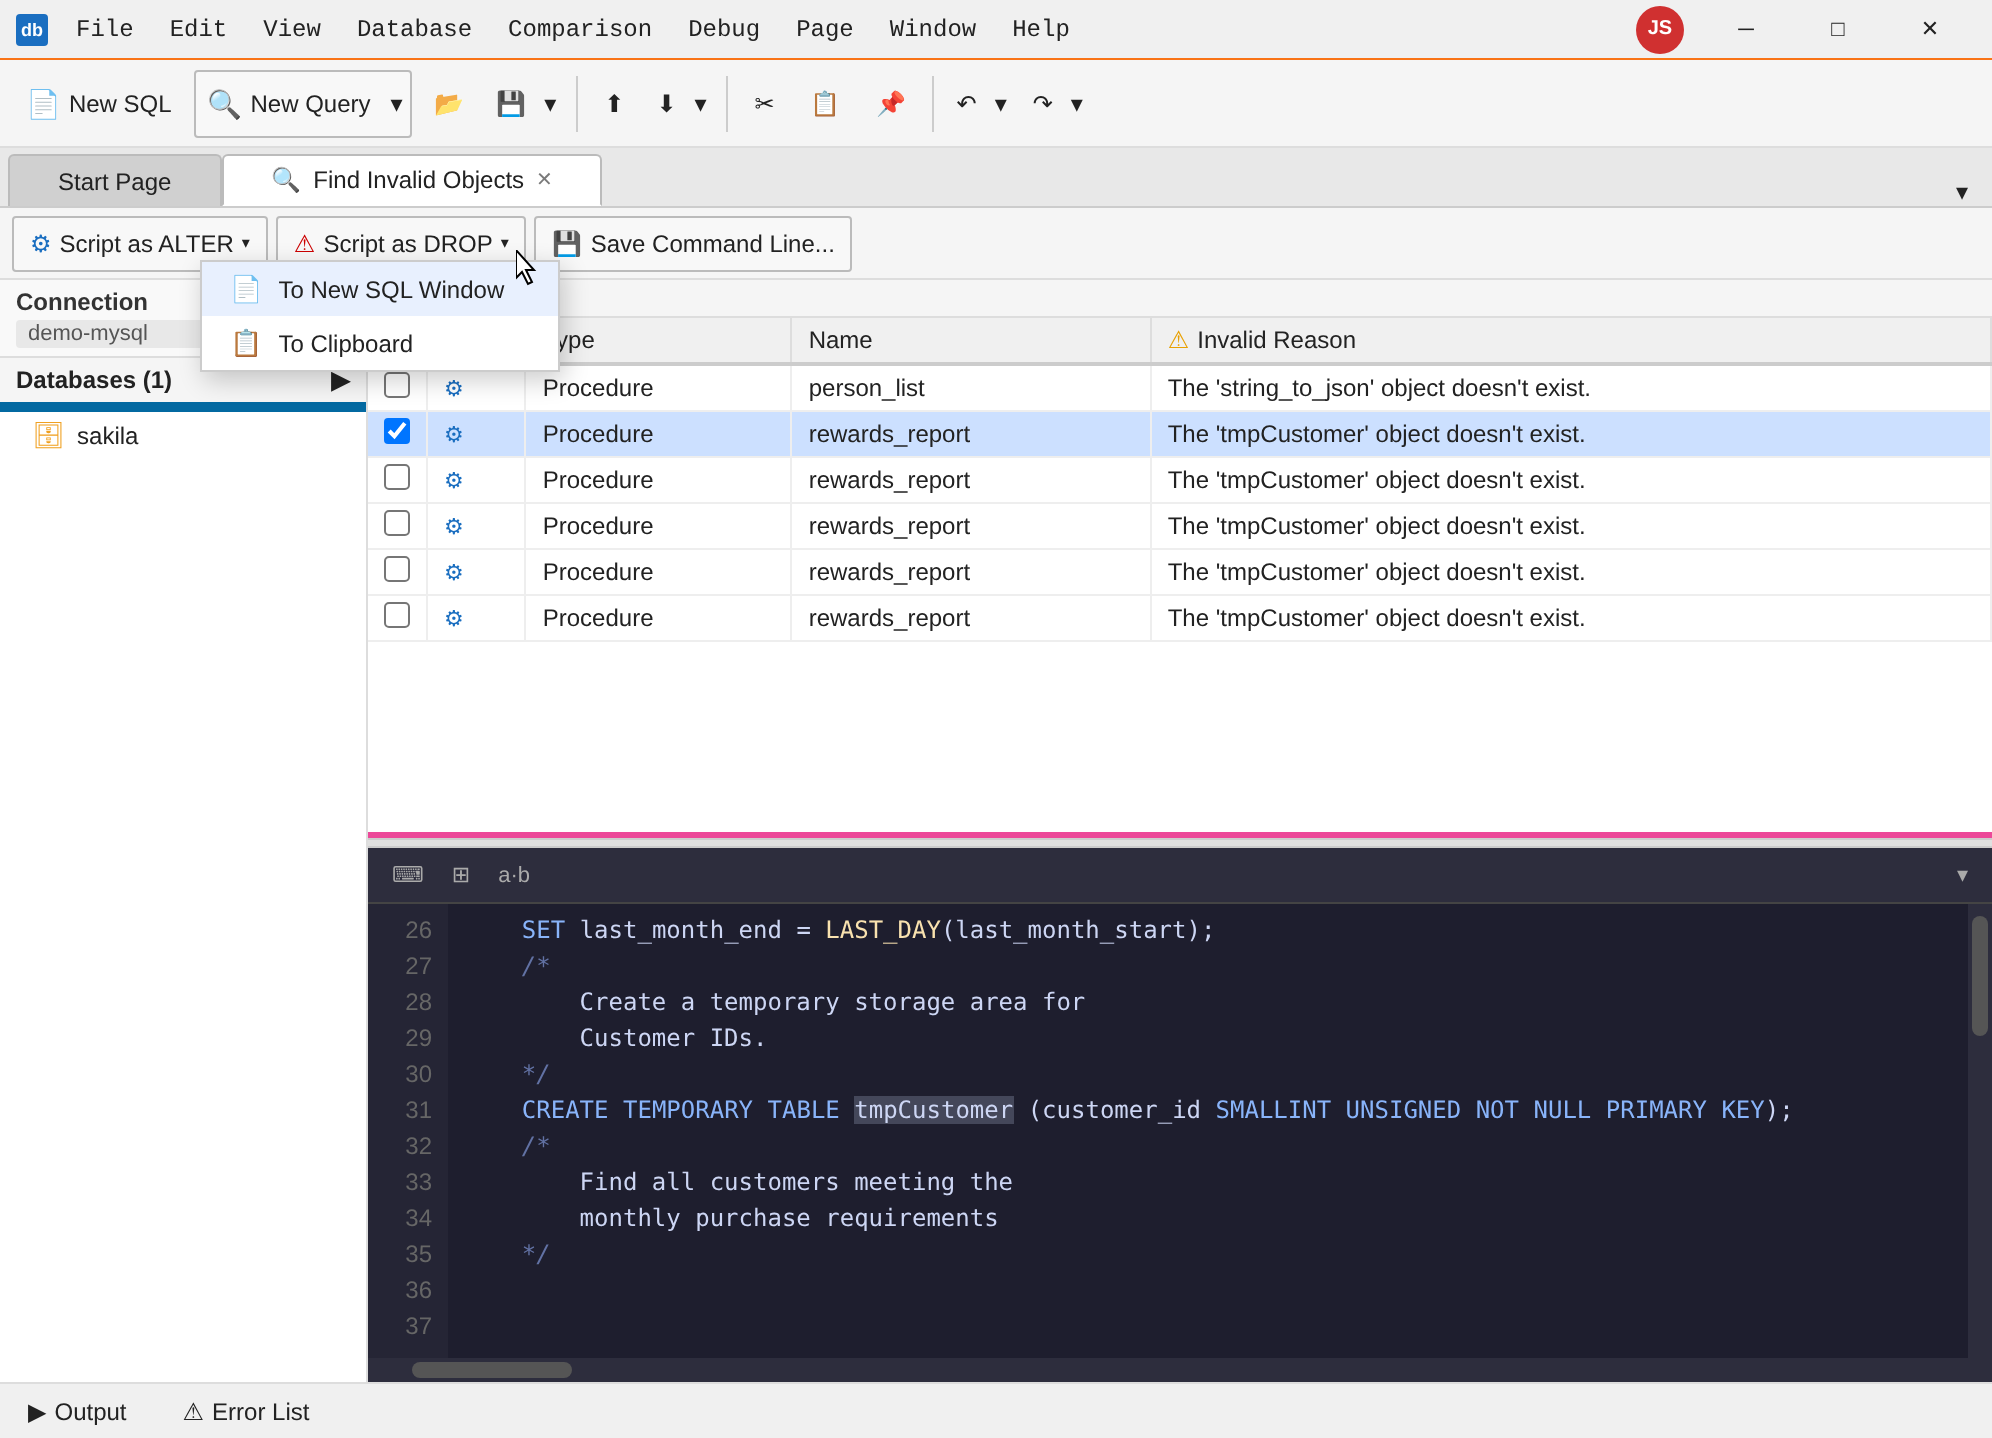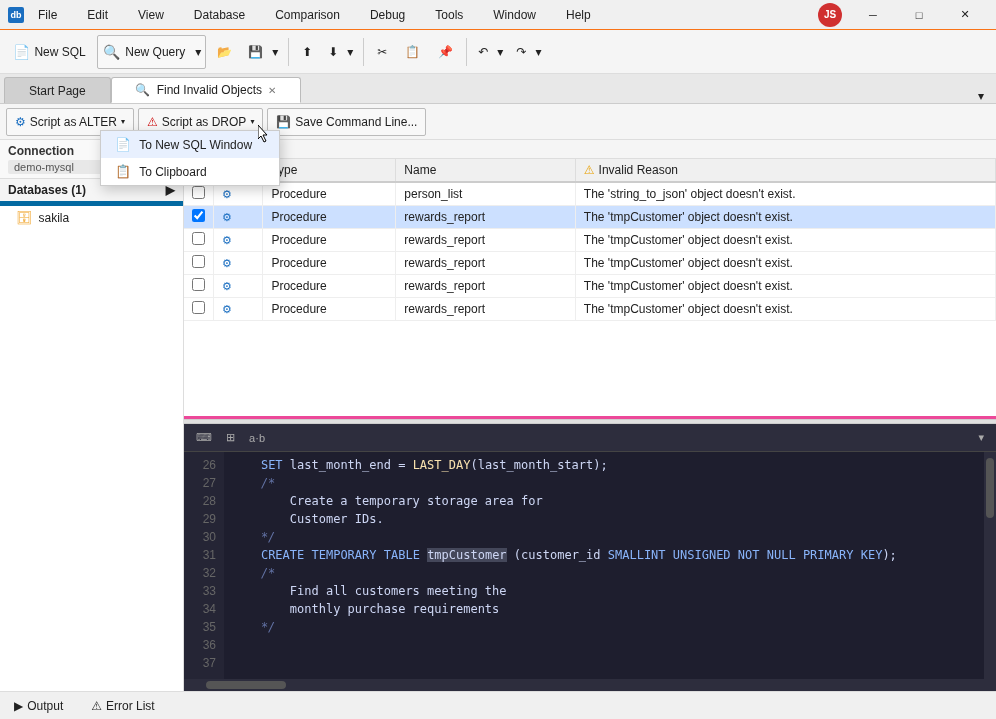--- a/index.html
+++ b/index.html
@@ -10,21 +10,21 @@
       height: 30px;
       background: #f0f0f0;
       display: flex;
       align-items: center;
       padding: 0 8px;
       border-bottom: 1px solid #f97316;
       justify-content: space-between;
     }
     .title-bar-left { display: flex; align-items: center; gap: 6px; }
     .title-bar-icon { width: 16px; height: 16px; background: #1a6ec0; border-radius: 2px; display: flex; align-items: center; justify-content: center; color: white; font-size: 9px; font-weight: bold; }
-    .title-bar-menu { display: flex; gap: 14px; }
+    .title-bar-menu { display: flex; gap: 2px; font-family: Liberation Mono, monospace; }
     .title-bar-menu span { padding: 2px 8px; font-size: 12px; cursor: pointer; }
     .title-btn { width: 46px; height: 30px; display: flex; align-items: center; justify-content: center; cursor: pointer; font-size: 11px; }
     .profile-btn { width: 24px; height: 24px; background: #d03030; border-radius: 50%; display: flex; align-items: center; justify-content: center; color: white; font-size: 10px; font-weight: bold; margin-right: 8px; }
 
     
     .toolbar {
       height: 44px;
       background: #f5f5f5;
       display: flex;
       align-items: center;
@@ -329,21 +329,21 @@
   <div class="title-bar">
     <div class="title-bar-left">
       <div class="title-bar-icon">db</div>
       <div class="title-bar-menu">
         <span>File</span>
         <span>Edit</span>
         <span>View</span>
         <span>Database</span>
         <span>Comparison</span>
         <span>Debug</span>
-        <span>Tools</span>
+        <span>Page</span>
         <span>Window</span>
         <span>Help</span>
       </div>
     </div>
     <div style="display:flex;align-items:center;">
       <div class="profile-btn">JS</div>
       <div class="title-btn">─</div>
       <div class="title-btn">□</div>
       <div class="title-btn close">✕</div>
     </div>

